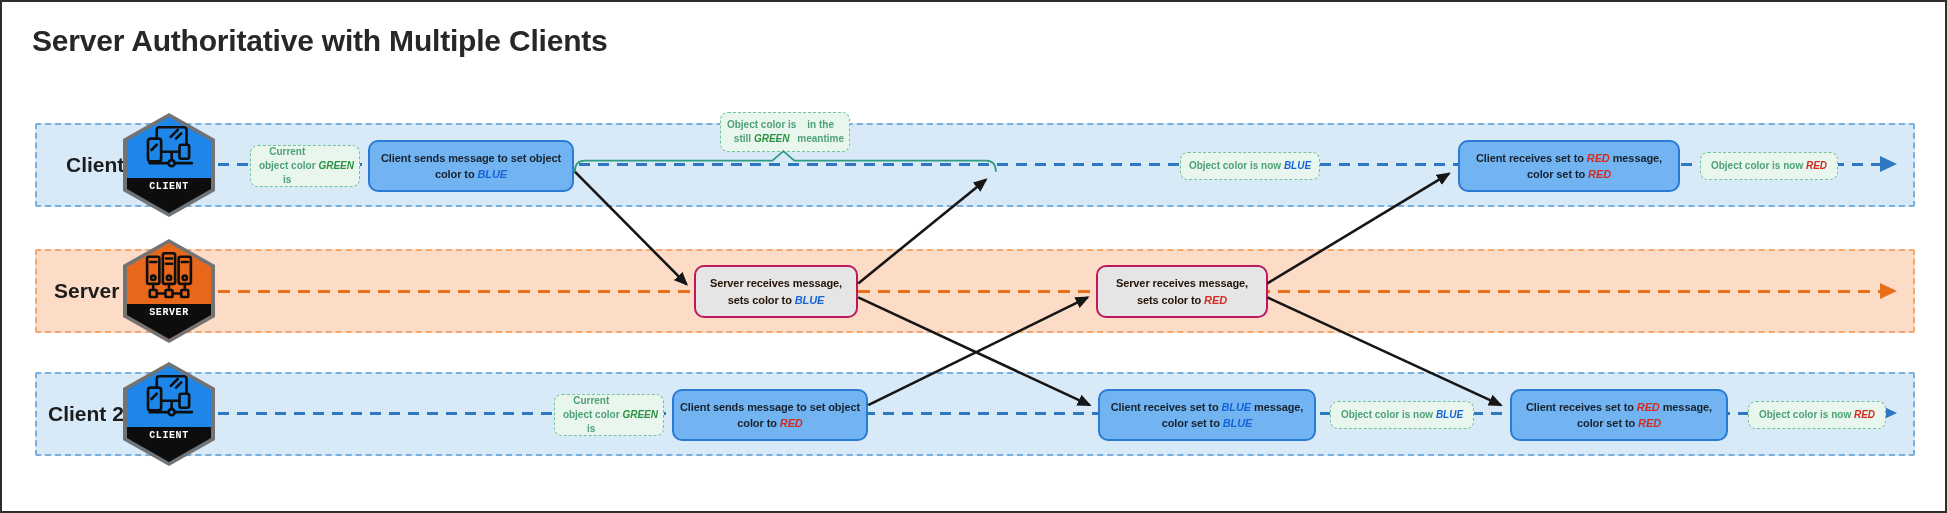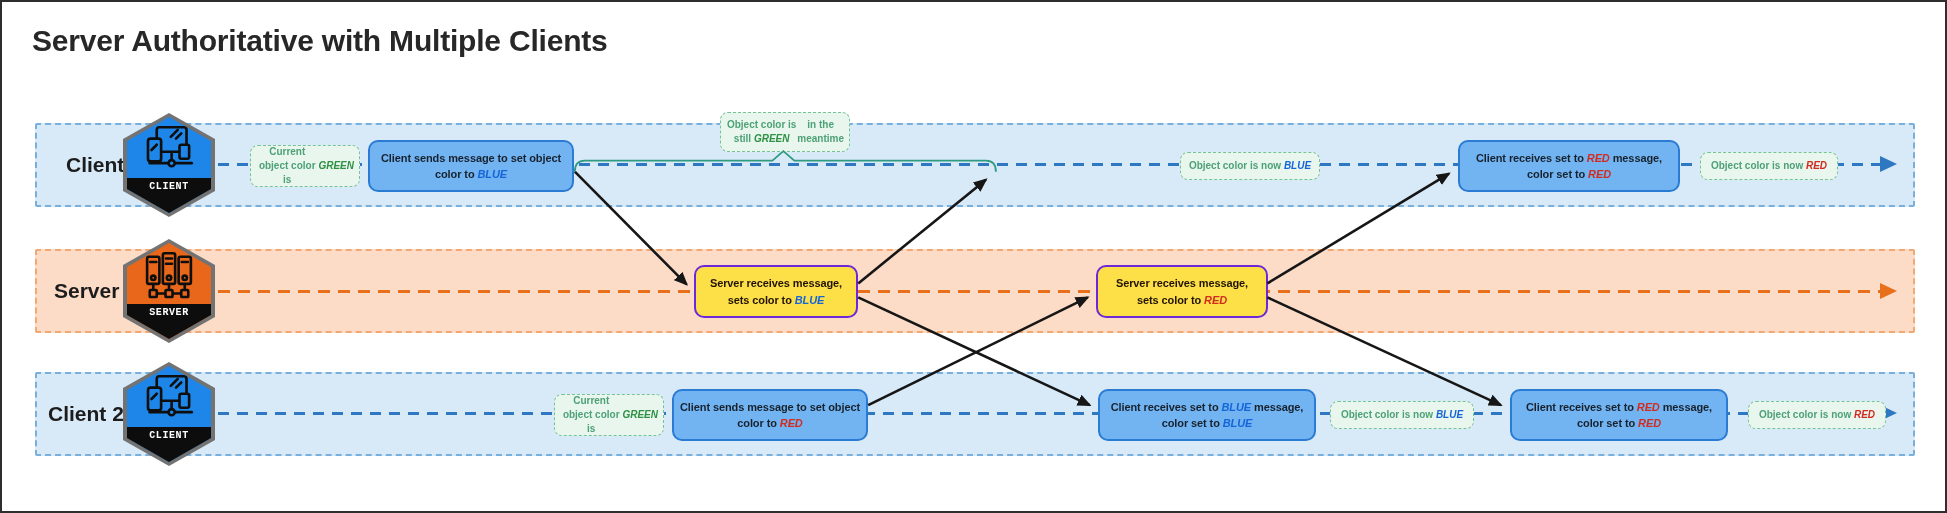--- a/index.html
+++ b/index.html
@@ -34,21 +34,21 @@
   .badge-orange{background:#e8671b;}
   .badge-icon{display:block;width:56px;height:52px;margin:7px auto 0;}
   .badge-band{position:absolute;left:0;right:0;bottom:0;height:36%;background:#0d0d0d;text-align:center;}
   .badge-label{color:#ffffff;font-size:10px;font-weight:700;letter-spacing:.6px;display:block;margin-top:3px;}
 
   
   .msg{position:absolute;border-radius:10px;display:flex;flex-direction:column;justify-content:center;
     align-items:center;text-align:center;z-index:2;font-weight:700;font-size:11px;line-height:1.5;
     letter-spacing:-0.1px;color:#17222e;padding:2px 6px;box-sizing:border-box;}
   .msg-client{background:#72b4f2;border:2px solid #2a7bd4;}
-  .msg-server{background:#fde047;border:2px solid #6d28d9;color:#231307;}
+  .msg-server{background:#e5e5e5;border:2px solid #be185d;color:#231307;}
 
   
   .note{position:absolute;border-radius:8px;display:flex;flex-direction:row;justify-content:center;
     align-items:center;text-align:center;z-index:2;font-size:10px;font-weight:600;line-height:1.4;
     color:#4da176;background:#e9f6ee;border:1.5px dashed #74c397;box-sizing:border-box;padding:2px 5px;}
 
   .w-blue{color:#1565d8;font-style:italic;font-weight:800;}
   .w-red{color:#d12c1f;font-style:italic;font-weight:800;}
   .w-green{color:#2e9143;font-style:italic;font-weight:800;}
 

